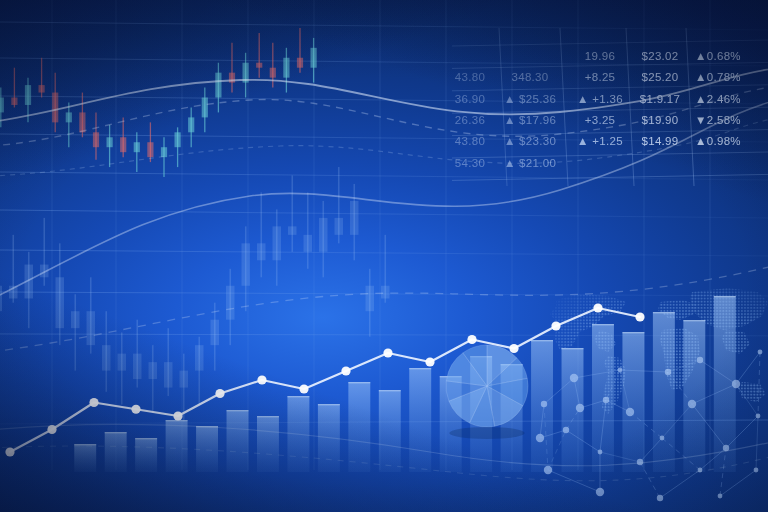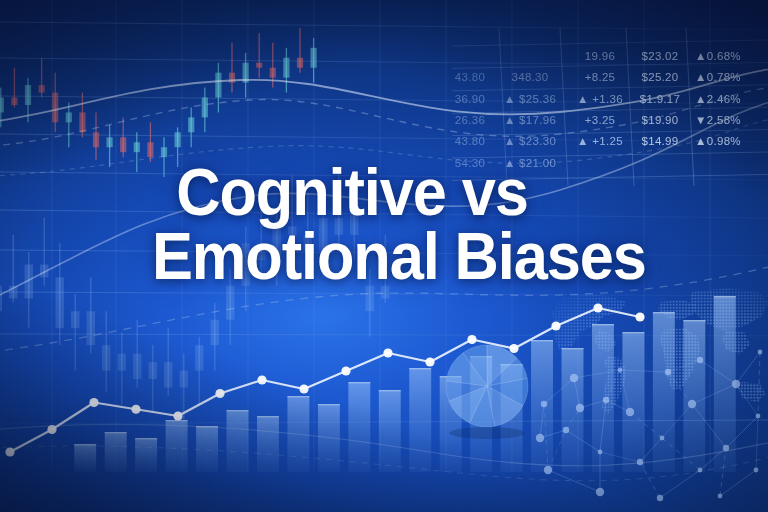--- a/index.html
+++ b/index.html
@@ -456,18 +456,14 @@
           <text x="718" y="145.2" text-anchor="middle" class="qtxt" font-size="13.5" fill="#cfe0fb" fill-opacity="0.95">▲0.98%</text>
           <text x="470" y="166.5" text-anchor="middle" class="qtxt" font-size="11" fill="#cfe0fb" fill-opacity="0.39">54.30</text>
           <text x="530" y="166.5" text-anchor="middle" class="qtxt" font-size="11.5" fill="#cfe0fb" fill-opacity="0.494">▲ $21.00</text>
         </g>
     </svg>
   </div>
 
   <div class="layer" id="bg-vignette"></div>
   <div class="layer" id="bg-corner-dark"></div>
 
-  <div id="title-block">
-    <span class="tl" id="title-line-1">Cognitive vs</span>
-    <span class="tl">Emotional Biases</span>
-  </div>
 
 </div>
 
 </body></html>

